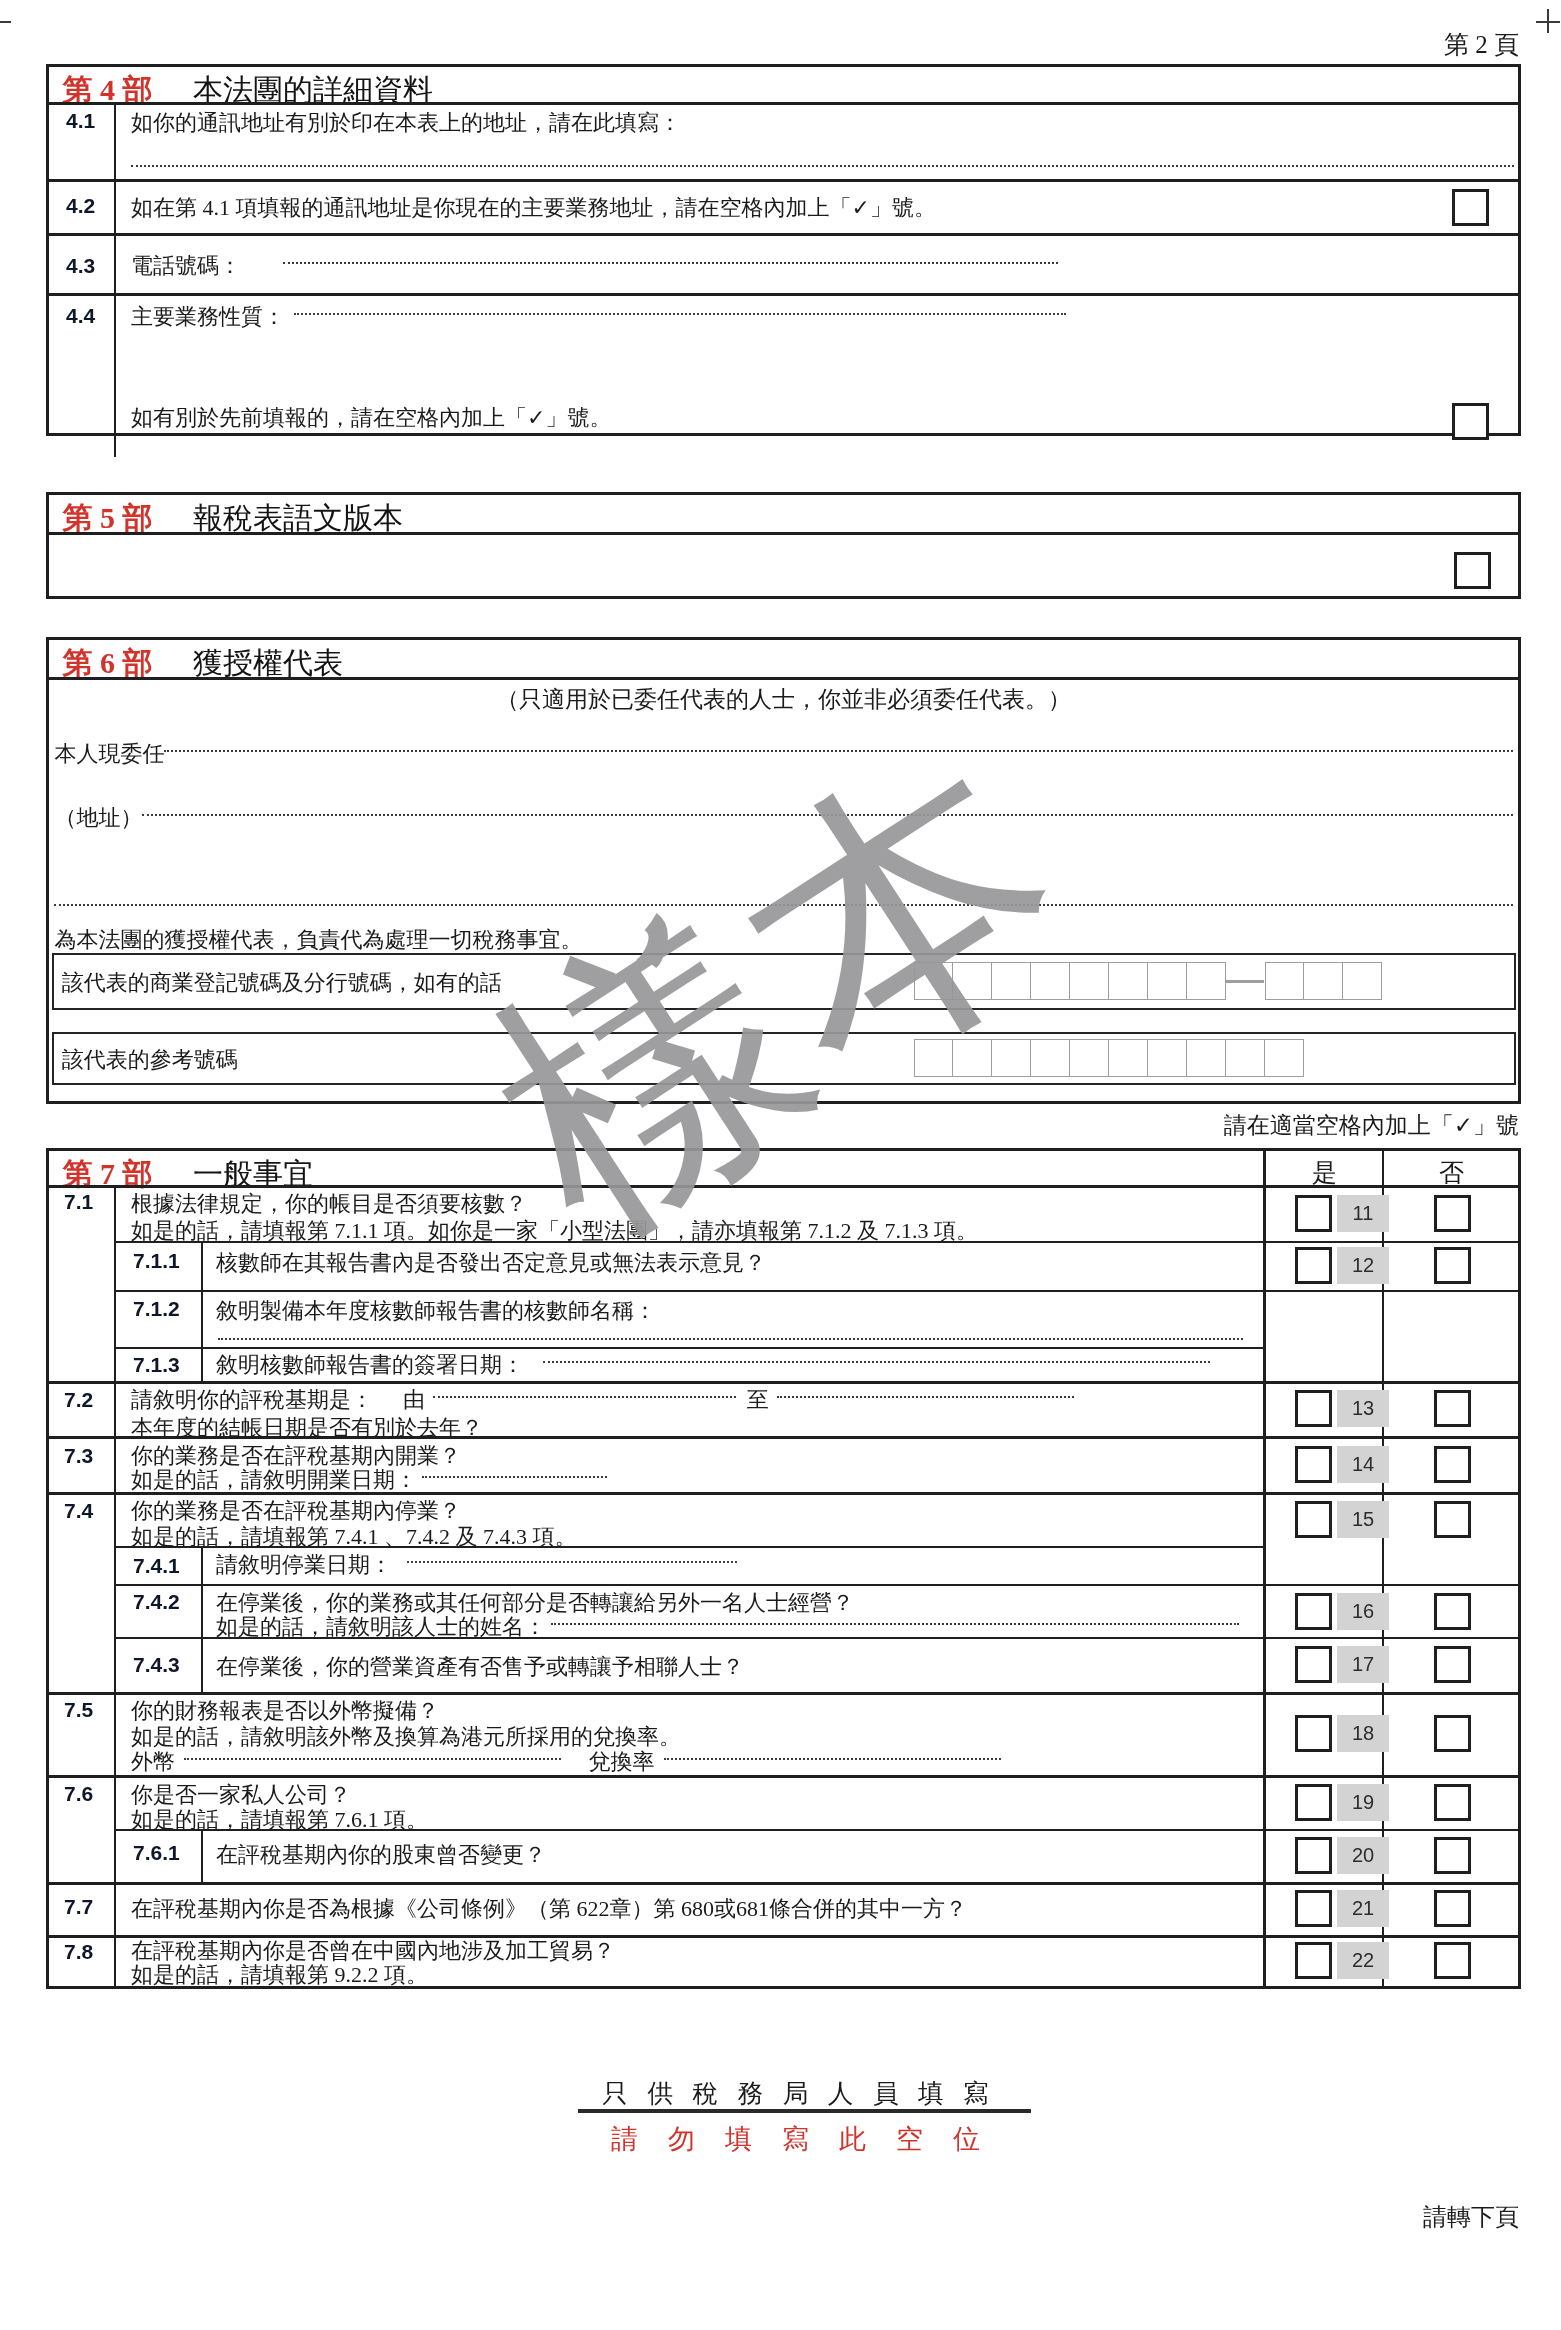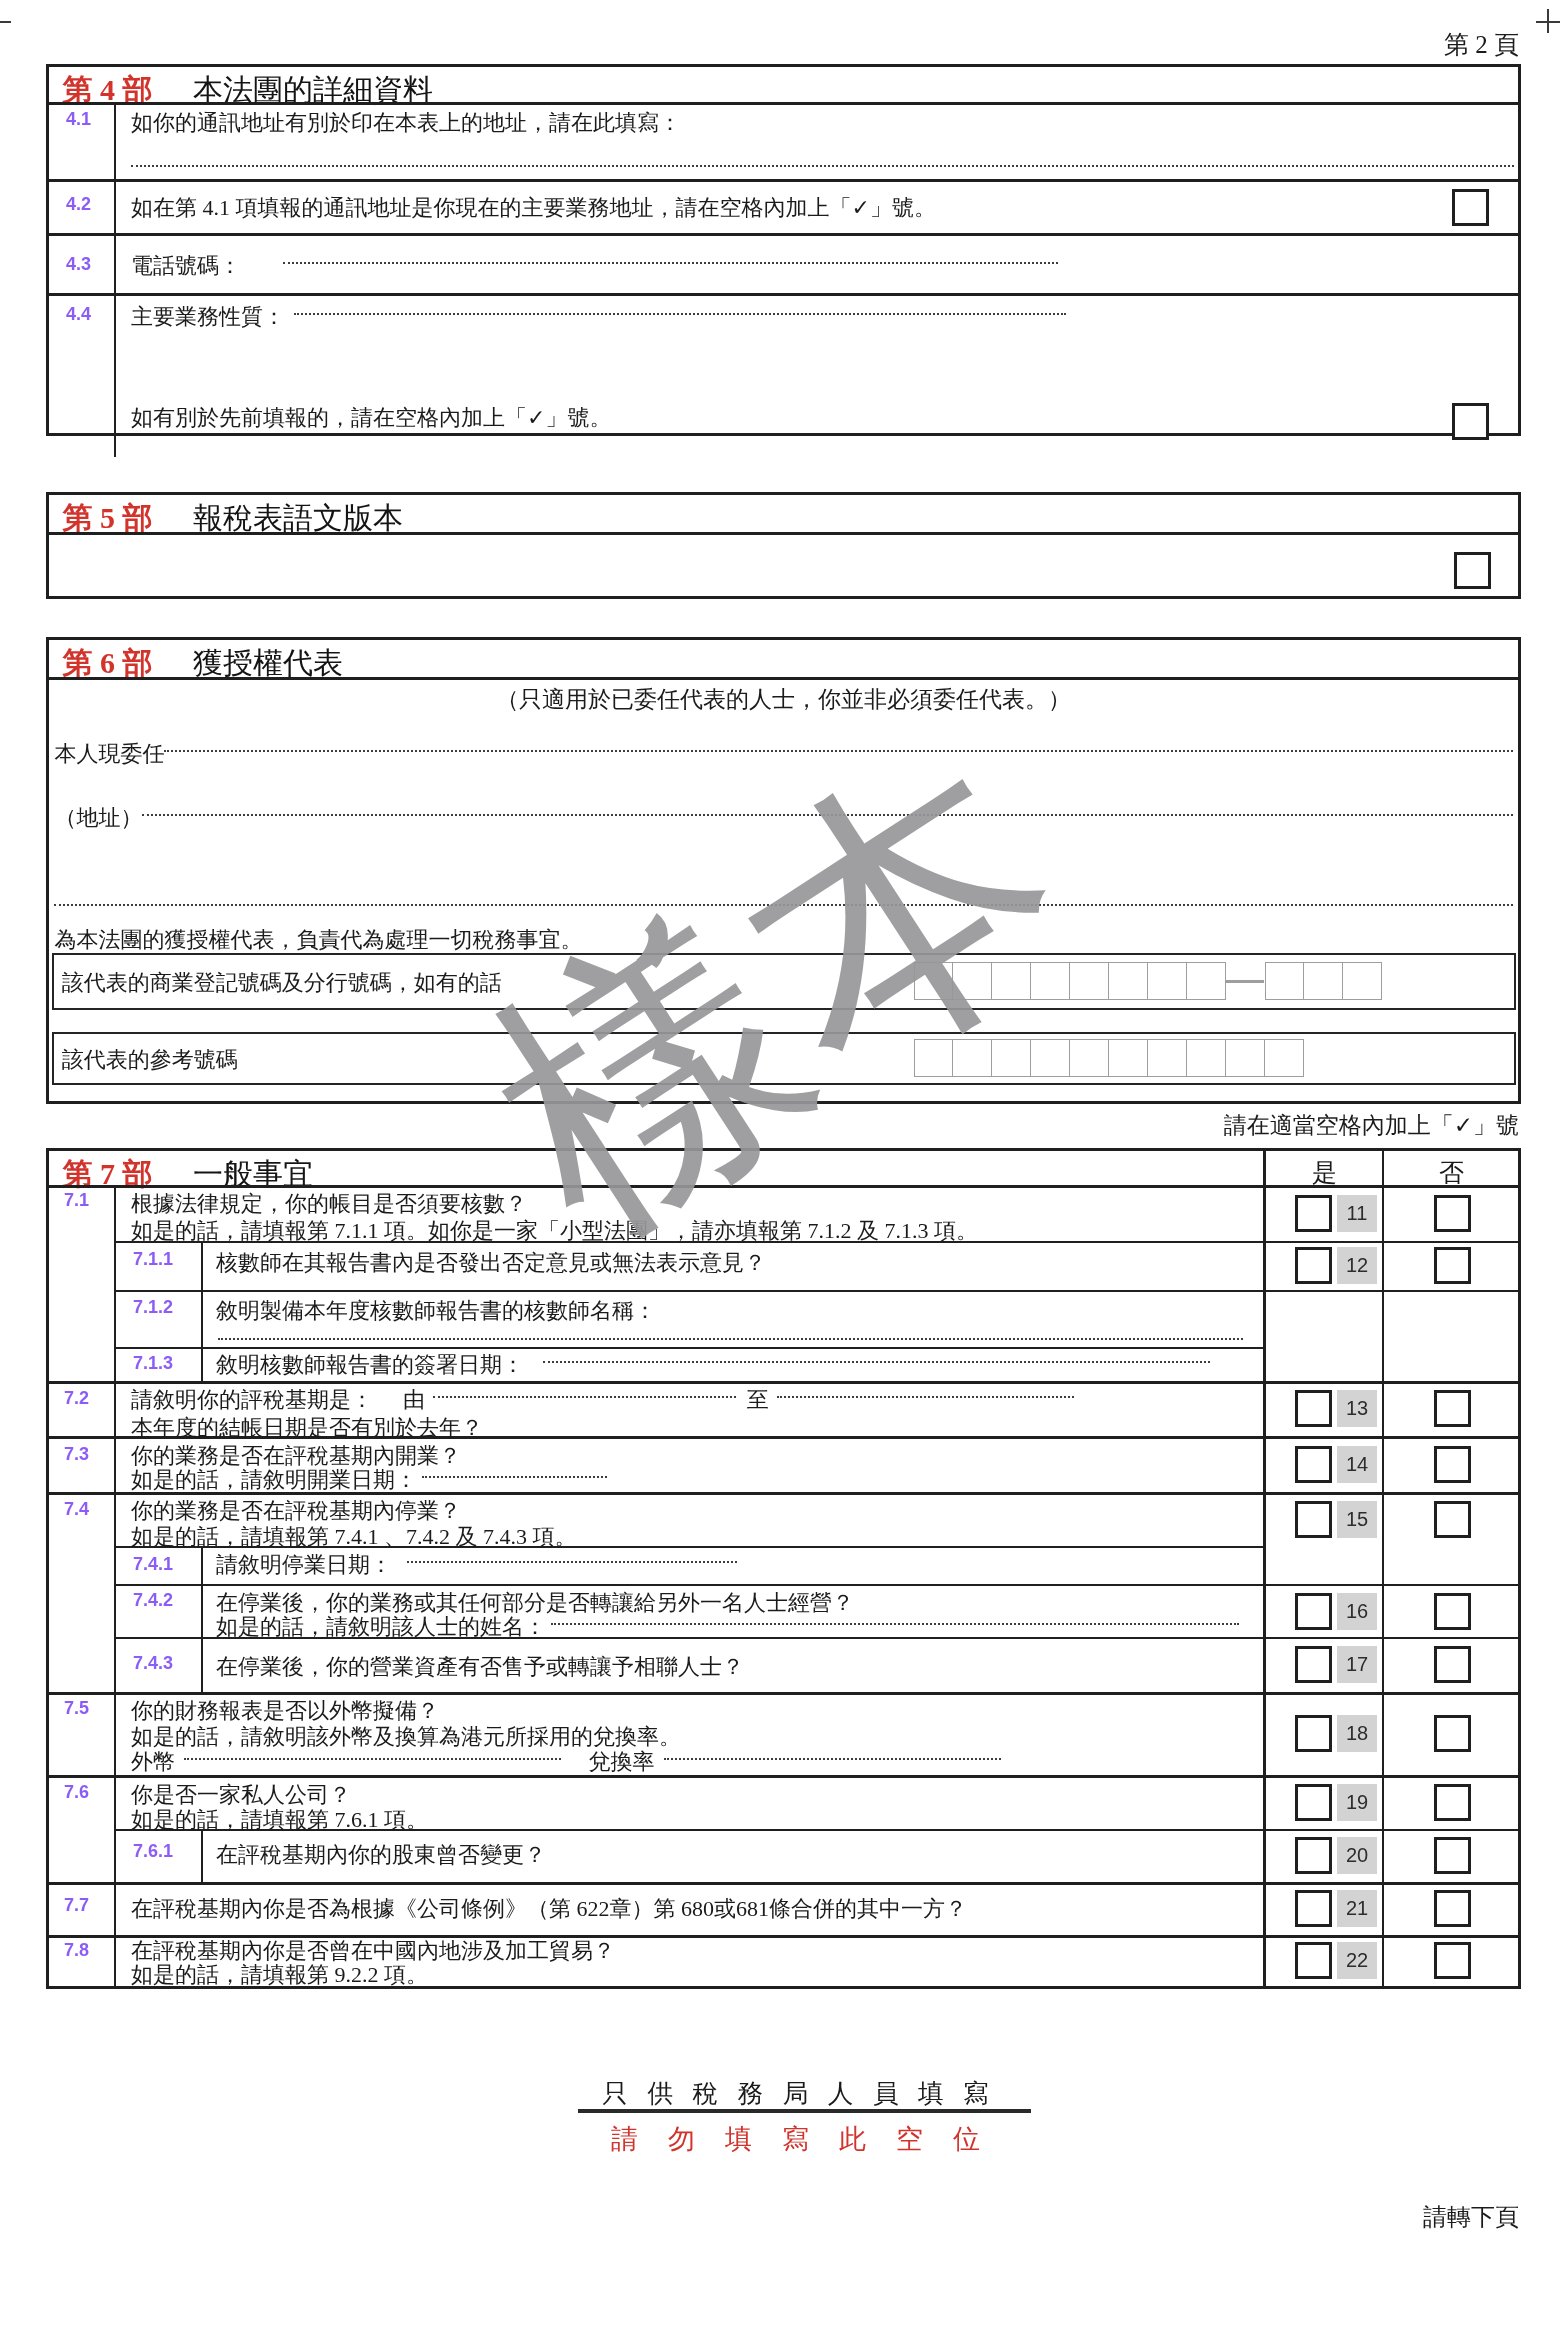--- a/index.html
+++ b/index.html
@@ -7,26 +7,26 @@
         font-family:"Liberation Serif","DejaVu Serif",serif;color:#1b1b1b;}
   .box{position:absolute;border:3.4px solid #1f1f1f;box-sizing:border-box;background:transparent;}
   .hline{position:absolute;background:#1f1f1f;height:2px;}
   .hline.thick{height:3.4px;}
   .vline{position:absolute;background:#1f1f1f;width:2px;}
   .vline.thick{width:3.4px;}
   .part{position:absolute;font-size:30px;font-weight:600;color:#d2342c;white-space:nowrap;}
   .stitle{position:absolute;font-size:30px;font-weight:500;color:#141414;white-space:nowrap;}
   .txt{position:absolute;font-size:22px;line-height:27px;white-space:nowrap;}
   .num{position:absolute;font-family:"Liberation Sans","DejaVu Sans",sans-serif;font-weight:700;
-       font-size:18px;color:#8b5cf6;white-space:nowrap;}
+       font-size:21px;color:#0f172a;white-space:nowrap;}
   .fl{position:absolute;display:flex;align-items:center;white-space:nowrap;font-size:22px;line-height:27px;}
   .dots{display:inline-block;border-bottom:2.7px dotted #3d3d3d;height:0;margin-bottom:4.7px;}
   .dotline{position:absolute;border-bottom:2.7px dotted #3d3d3d;height:0;}
   .cb{position:absolute;width:37px;height:37px;border:3.4px solid #1f1f1f;background:#fff;box-sizing:border-box;}
-  .badge{position:absolute;width:40px;height:37px;background:#d3d3d3;display:flex;align-items:center;
+  .badge{position:absolute;width:52px;height:37px;background:#d3d3d3;display:flex;align-items:center;
          justify-content:center;font-family:"Liberation Sans","DejaVu Sans",sans-serif;font-size:20px;color:#2d2d2d;}
   .cellrow{position:absolute;display:flex;align-items:center;}
   .cell{width:39px;height:38px;border:1.3px solid #9e9e9e;border-left:none;box-sizing:border-box;background:#fff;}
   .cell.first{border-left:1.3px solid #9e9e9e;}
   .dash{width:38px;height:2.7px;background:#9e9e9e;margin:0 0.7px;}
   .frame{position:absolute;border:2px solid #242424;box-sizing:border-box;}
   .ctr{position:absolute;left:0;width:100%;text-align:center;font-size:23px;}
   .wm{position:absolute;left:485px;top:846px;width:607px;height:297px;font-size:290px;line-height:290px;
       color:#97979a;opacity
 :0.92;letter-spacing:6.7px;transform:rotate(-33deg);z-index:40;pointer-events:none;

